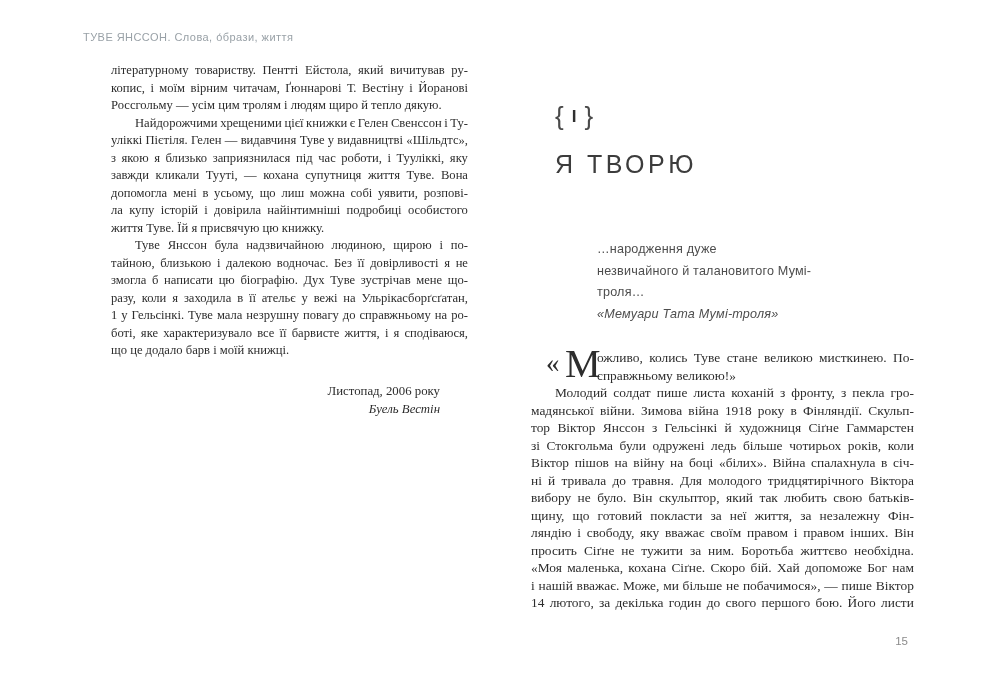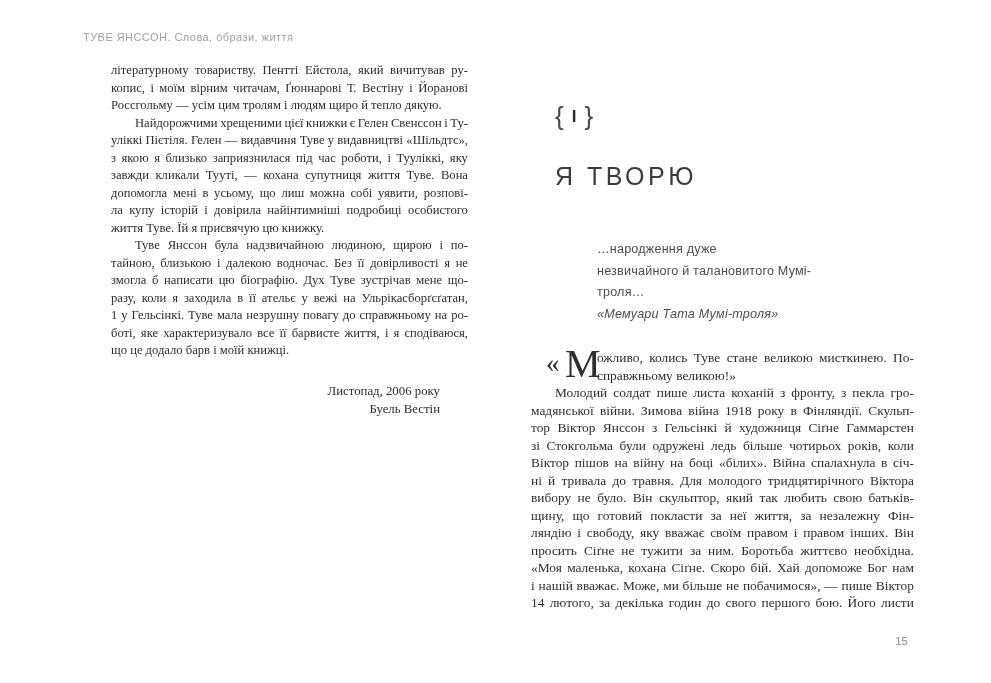--- a/index.html
+++ b/index.html
@@ -12,33 +12,33 @@
   #running-header{
     position:absolute;left:0;top:31px;width:100%;
     font-family:"Liberation Sans","DejaVu Sans",sans-serif;
     font-size:11px;letter-spacing:0.45px;color:#99a1a7;white-space:nowrap;
   }
   #left-body{position:absolute;left:0;top:62px;width:357px;font-size:12.6px;margin-left:28px;}
   #signoff{
     position:absolute;left:0;top:383px;width:357px;text-align:right;
     font-size:12.8px;line-height:17.5px;color:#2d2d2d;
   }
-  #signoff .author{}
+  #signoff .author{font-style:italic;}
   
   #right-page{position:absolute;left:531px;top:0;width:383px;height:683px;}
   #chapter-mark{
     position:absolute;left:24px;top:101px;display:flex;align-items:center;
     font-family:"Liberation Sans","DejaVu Sans",sans-serif;color:#2f2f2f;
   }
   #chapter-mark .brace{font-size:26px;font-weight:300;line-height:30px;color:#4a4a4a;}
   #chapter-mark .numeral{font-size:17px;font-weight:700;margin:2px 8px 0 8px;line-height:26px;}
   #chapter-title{
     position:absolute;left:24px;top:150px;
     font-family:"Liberation Sans","DejaVu Sans",sans-serif;
-    font-size:25px;font-weight:400;letter-spacing:3.5px;color:#3c3c3c;white-space:nowrap;margin-top:12px;
+    font-size:25px;font-weight:400;letter-spacing:3.5px;color:#3c3c3c;white-space:nowrap;
   }
   #epigraph{
     position:absolute;left:66px;top:239px;width:240px;
     font-family:"Liberation Sans","DejaVu Sans",sans-serif;
     font-size:12.6px;line-height:21.7px;color:#4d4d4d;letter-spacing:0.2px;
   }
   #epigraph .src{text-align:left;font-style:italic;}
   #right-body{position:absolute;left:0;top:349px;width:383px;font-size:13.4px;}
   #drop-cap{position:absolute;left:15px;top:0;height:36px;color:#2d2d2d;}
   #drop-cap .q{position:absolute;left:0;top:1px;font-size:27px;line-height:27px;}

